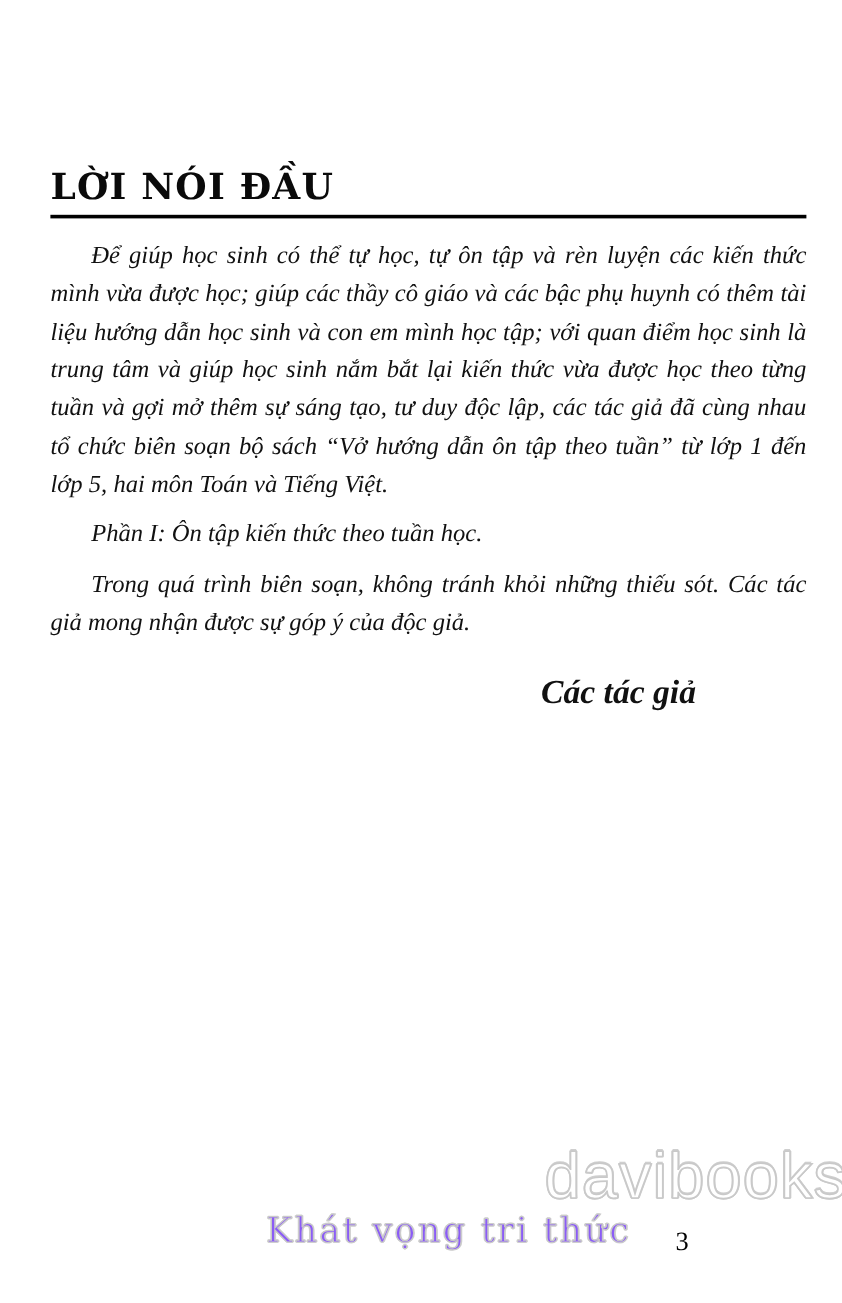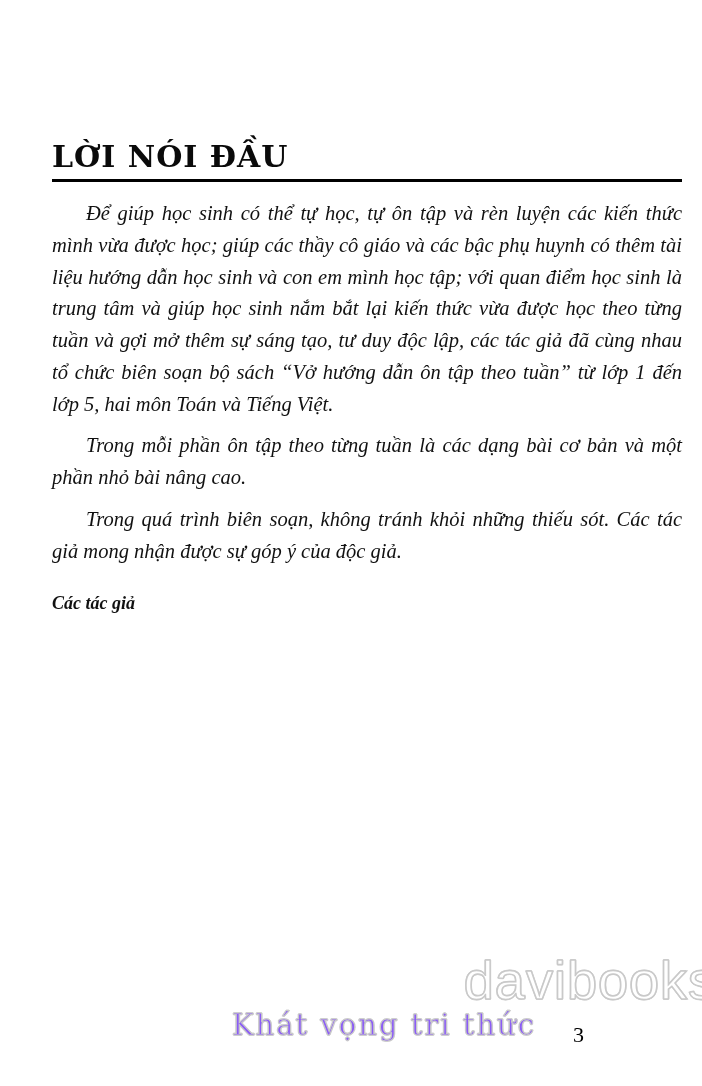--- a/index.html
+++ b/index.html
@@ -10,21 +10,21 @@
     width: 702px;
     height: 1086px;
     background: #ffffff;
     font-family: "Liberation Serif", serif;
     color: #000000;
     overflow: hidden;
     position: relative;
   }
   .page {
     position: absolute;
-    left: 14px;
+    left: 4px;
     top: 0;
     width: 612px;
     height: 1086px;
   }
   .content {
     position: absolute;
     left: 38px;
     top: 140px;
     width: 630px;
   }
@@ -53,22 +53,22 @@
     text-indent: 34px;
     color: #111111;
   }
   .para b {
     font-weight: normal;
     font-style: italic;
   }
   .signature {
     font-style: italic;
     font-weight: bold;
-    font-size: 18px;
-    text-align: left;
+    font-size: 28px;
+    text-align: right;
     margin-top: 26px;
     padding-right: 92px;
     color: #111111;
   }
   .page-number {
     position: absolute;
     right: 42px;
     bottom: 38px;
     font-family: "Liberation Serif", serif;
     font-size: 22px;
@@ -113,21 +113,21 @@
 
   <div class="content">
 
     <h1 class="page-title">LỜI NÓI ĐẦU</h1>
     <div class="title-rule"></div>
 
     <p class="para">
       <span>Để giúp học sinh có thể tự học, tự ôn tập và rèn luyện các kiến thức mình vừa được học; giúp các thầy cô giáo và các bậc phụ huynh có thêm tài liệu hướng dẫn học sinh và con em mình học tập; với quan điểm học sinh là trung tâm và giúp học sinh nắm bắt lại kiến thức vừa được học theo từng tuần và gợi mở thêm sự sáng tạo, tư duy độc lập, các tác giả đã cùng nhau tổ chức biên soạn bộ sách “<b>Vở hướng dẫn ôn tập theo tuần</b>” từ lớp 1 đến lớp 5, hai môn Toán và Tiếng Việt.</span>
     </p>
     <p class="para">
-      <span>Trong mỗi phần ôn tập theo từng tuần là các dạng bài cơ bản và một phần nhỏ bài nâng cao.</span>
+      <span>Phần I: Ôn tập kiến thức theo tuần học.</span>
     </p>
     <p class="para">
       <span>Trong quá trình biên soạn, không tránh khỏi những thiếu sót. Các tác giả mong nhận được sự góp ý của độc giả.</span>
     </p>
 
     <div class="signature">Các tác giả</div>
   </div>
 
   <div class="watermark">
     <div class="wm-main">davibooks</div>

